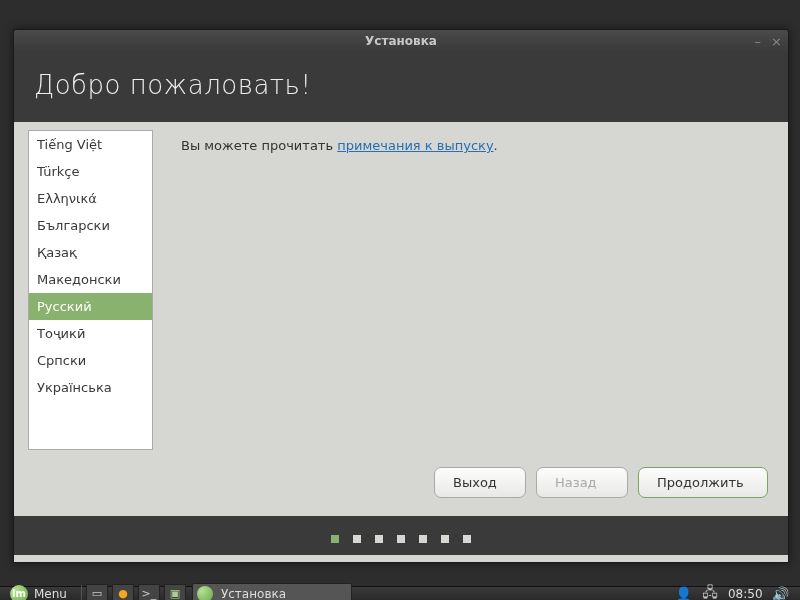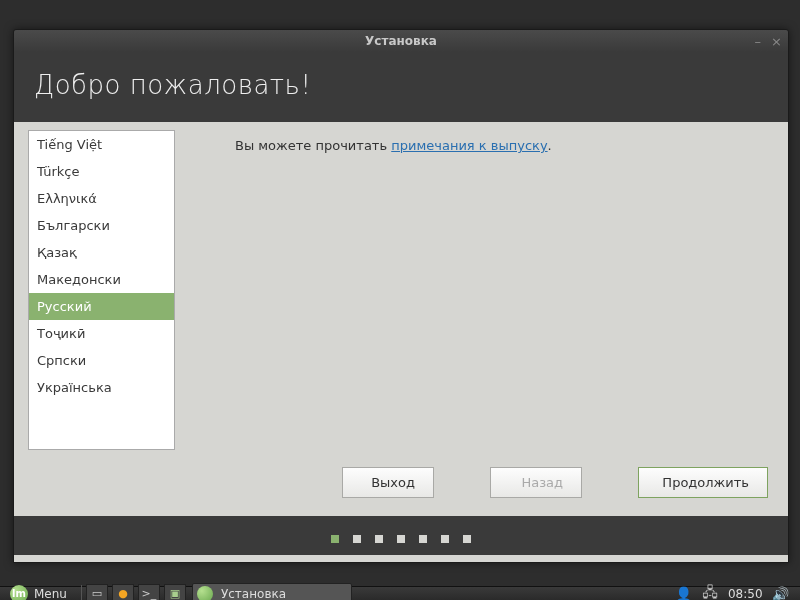--- a/index.html
+++ b/index.html
@@ -38,51 +38,50 @@
 }
 .header h1 { font-size: 26px; font-weight: 300; letter-spacing: 0.5px; }
 .content {
   flex: 1;
   background: #d6d6d2;
   display: flex;
   padding: 8px 14px 0 14px;
   gap: 28px;
 }
 .lang-list {
-  width: 147px;
+  width: 125px;
   height: 320px;
   background: #fff;
   border: 1px solid #aaa;
   overflow-y: auto;
   overflow-x: hidden;
 }
 .lang-list::-webkit-scrollbar { width: 10px; }
 .lang-list::-webkit-scrollbar-track { background: #eee; }
 .lang-list::-webkit-scrollbar-thumb { background: #bbb; border-radius: 4px; }
 .lang-item { padding: 6px 8px; cursor: pointer; white-space: nowrap; }
 .lang-item.selected { background: #8ab26f; color: #fff; }
-.main-pane { flex: 1; padding-top: 8px; margin-left: 32px; }
+.main-pane { flex: 1; padding-top: 8px; }
 .main-pane .hint { color: #333; }
 .main-pane .hint a { color: #2a6fb0; text-decoration: underline; }
 .button-row {
   position: absolute;
   right: 20px; bottom: 64px;
   display: flex; gap: 10px;
 }
 .btn {
   min-width: 92px;
   padding: 7px 18px;
   background: linear-gradient(#fdfdfd, #e8e8e6);
   border: 1px solid #a9a9a6;
-  border-radius: 0;
+  border-radius: 7px;
   color: #333;
   font-size: 13px;
-  text-align: right;
+  text-align: left;
   cursor: pointer;
-  margin-left: 46px;
 }
 .btn.disabled { color: #aaa; cursor: default; }
 .btn.primary { border: 1px solid #7ea35f; min-width: 130px; }
 .dots-row {
   height: 46px;
   background: #3a3a3a;
   display: flex; align-items: center; justify-content: center;
   gap: 14px;
 }
 .dot { width: 8px; height: 8px; background: #d6d6d2; }

